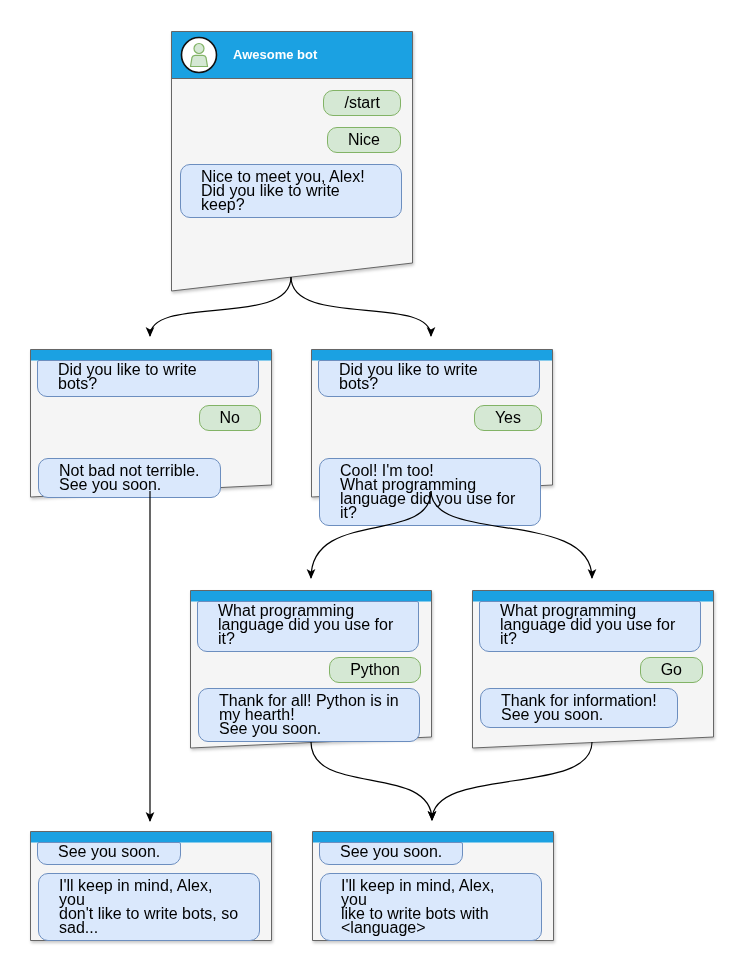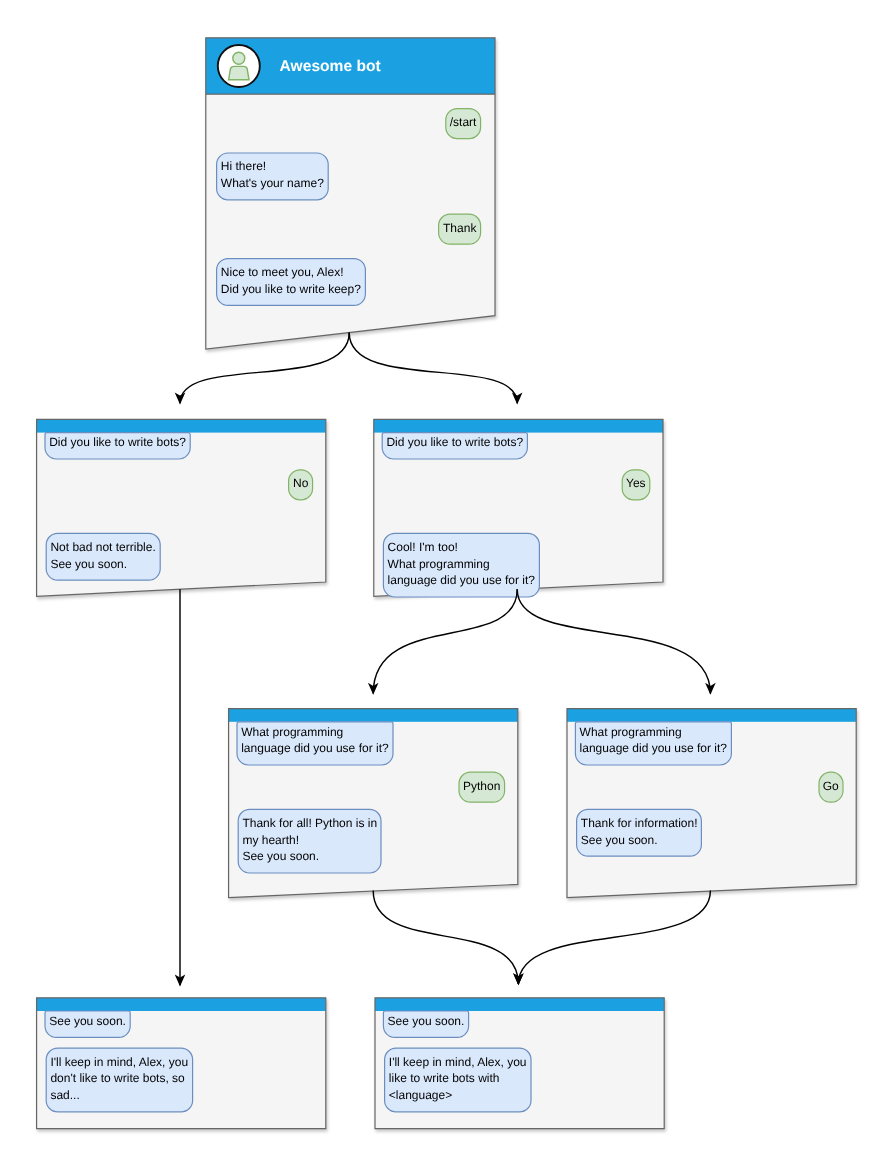--- a/index.html
+++ b/index.html
@@ -18,22 +18,22 @@
     display:flex;align-items:center;padding-left:9px;box-sizing:border-box;border-radius:13px;}
   .avatar{width:38px;height:38px;display:block;flex:0 0 auto;}
   .card-title{color:#ffffff;font-weight:bold;font-size:13px;margin-left:15px;}
 
   .messages{position:absolute;left:0;right:0;display:flex;flex-direction:column;
     align-items:flex-start;}
   .messages--root{top:47px;padding-top:12px;row-gap:11px;}
   .messages--sub{top:11px;row-gap:8px;}
   .messages--tight{top:11px;row-gap:5px;}
 
-  .bubble{font-size:10px;line-height:14px;color:#000000;white-space:pre-line;
-    border:1px solid;padding:5px 3px;border-radius:10px;max-width:180px;}
+  .bubble{font-size:16px;line-height:14px;color:#000000;white-space:pre-line;
+    border:1px solid;padding:5px 20px;border-radius:10px;max-width:180px;}
   .bubble.bot{background:var(--bot-bubble-fill);border-color:var(--bot-bubble-border);
     align-self:flex-start;margin-left:8px;}
   .messages--root .bubble.bot{margin-left:9px;}
   .bubble.user{background:var(--user-bubble-fill);border-color:var(--user-bubble-border);
     align-self:flex-end;margin-right:11px;}
   .messages--root .bubble.user{margin-right:12px;}
   .bubble.clipped{border-radius:2px 2px 10px 10px;padding-top:2px;margin-left:7px;}
   .mt5{margin-top:19px;}
 
   #edge-layer{position:absolute;left:0;top:0;pointer-events:none;}
@@ -54,23 +54,21 @@
     <div class="card-header">
       <svg class="avatar" viewBox="0 0 38 38">
         <circle cx="19" cy="19" r="17.5" fill="#ffffff" stroke="#111111" stroke-width="1.6"></circle>
         <circle cx="19" cy="12.5" r="5" fill="#d5e8d4" stroke="#82b366" stroke-width="1.2"></circle>
         <path d="M10.5,30.5 L12,21.5 Q12.6,19.3 15,19.3 L23,19.3 Q25.4,19.3 26,21.5 L27.5,30.5 Z" fill="#d5e8d4" stroke="#82b366" stroke-width="1.2"></path>
       </svg>
       <span class="card-title">Awesome bot</span>
     </div>
     <div class="messages messages--root">
       <div class="bubble user">/start</div>
-      <div class="bubble bot">Hi there!
-What's your name?</div>
-      <div class="bubble user">Thank</div>
+      <div class="bubble user">Nice</div>
       <div class="bubble bot">Nice to meet you, Alex!
 Did you like to write keep?</div>
     </div>
   </div>
 
   <div class="card" style="left:30px;top:349px;width:242px;height:149px;">
     <svg class="backdrop" width="242" height="149">
       <polygon class="body" points="0.5,0.5 241.5,0.5 241.5,136 0.5,148"></polygon>
       <rect class="strip" x="0.5" y="0.5" width="241" height="11"></rect>
       <polygon class="outline" points="0.5,0.5 241.5,0.5 241.5,136 0.5,148"></polygon>

